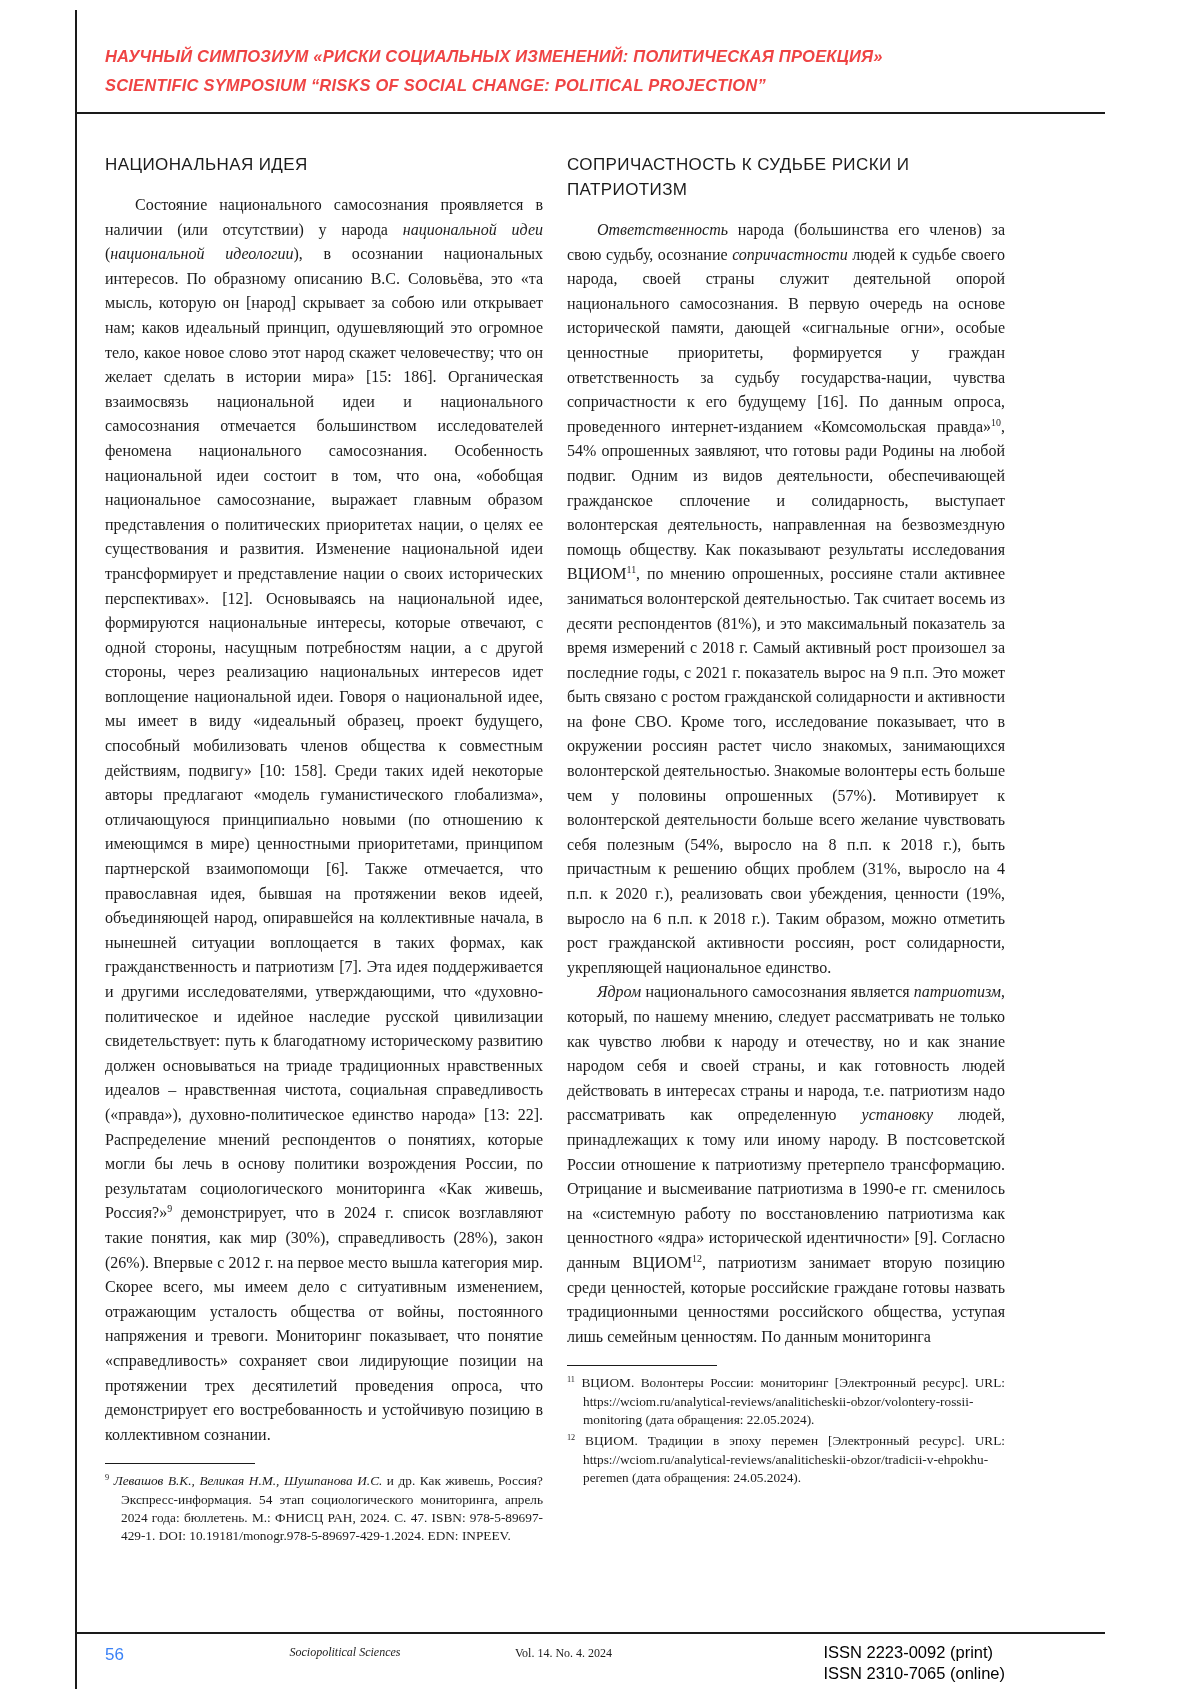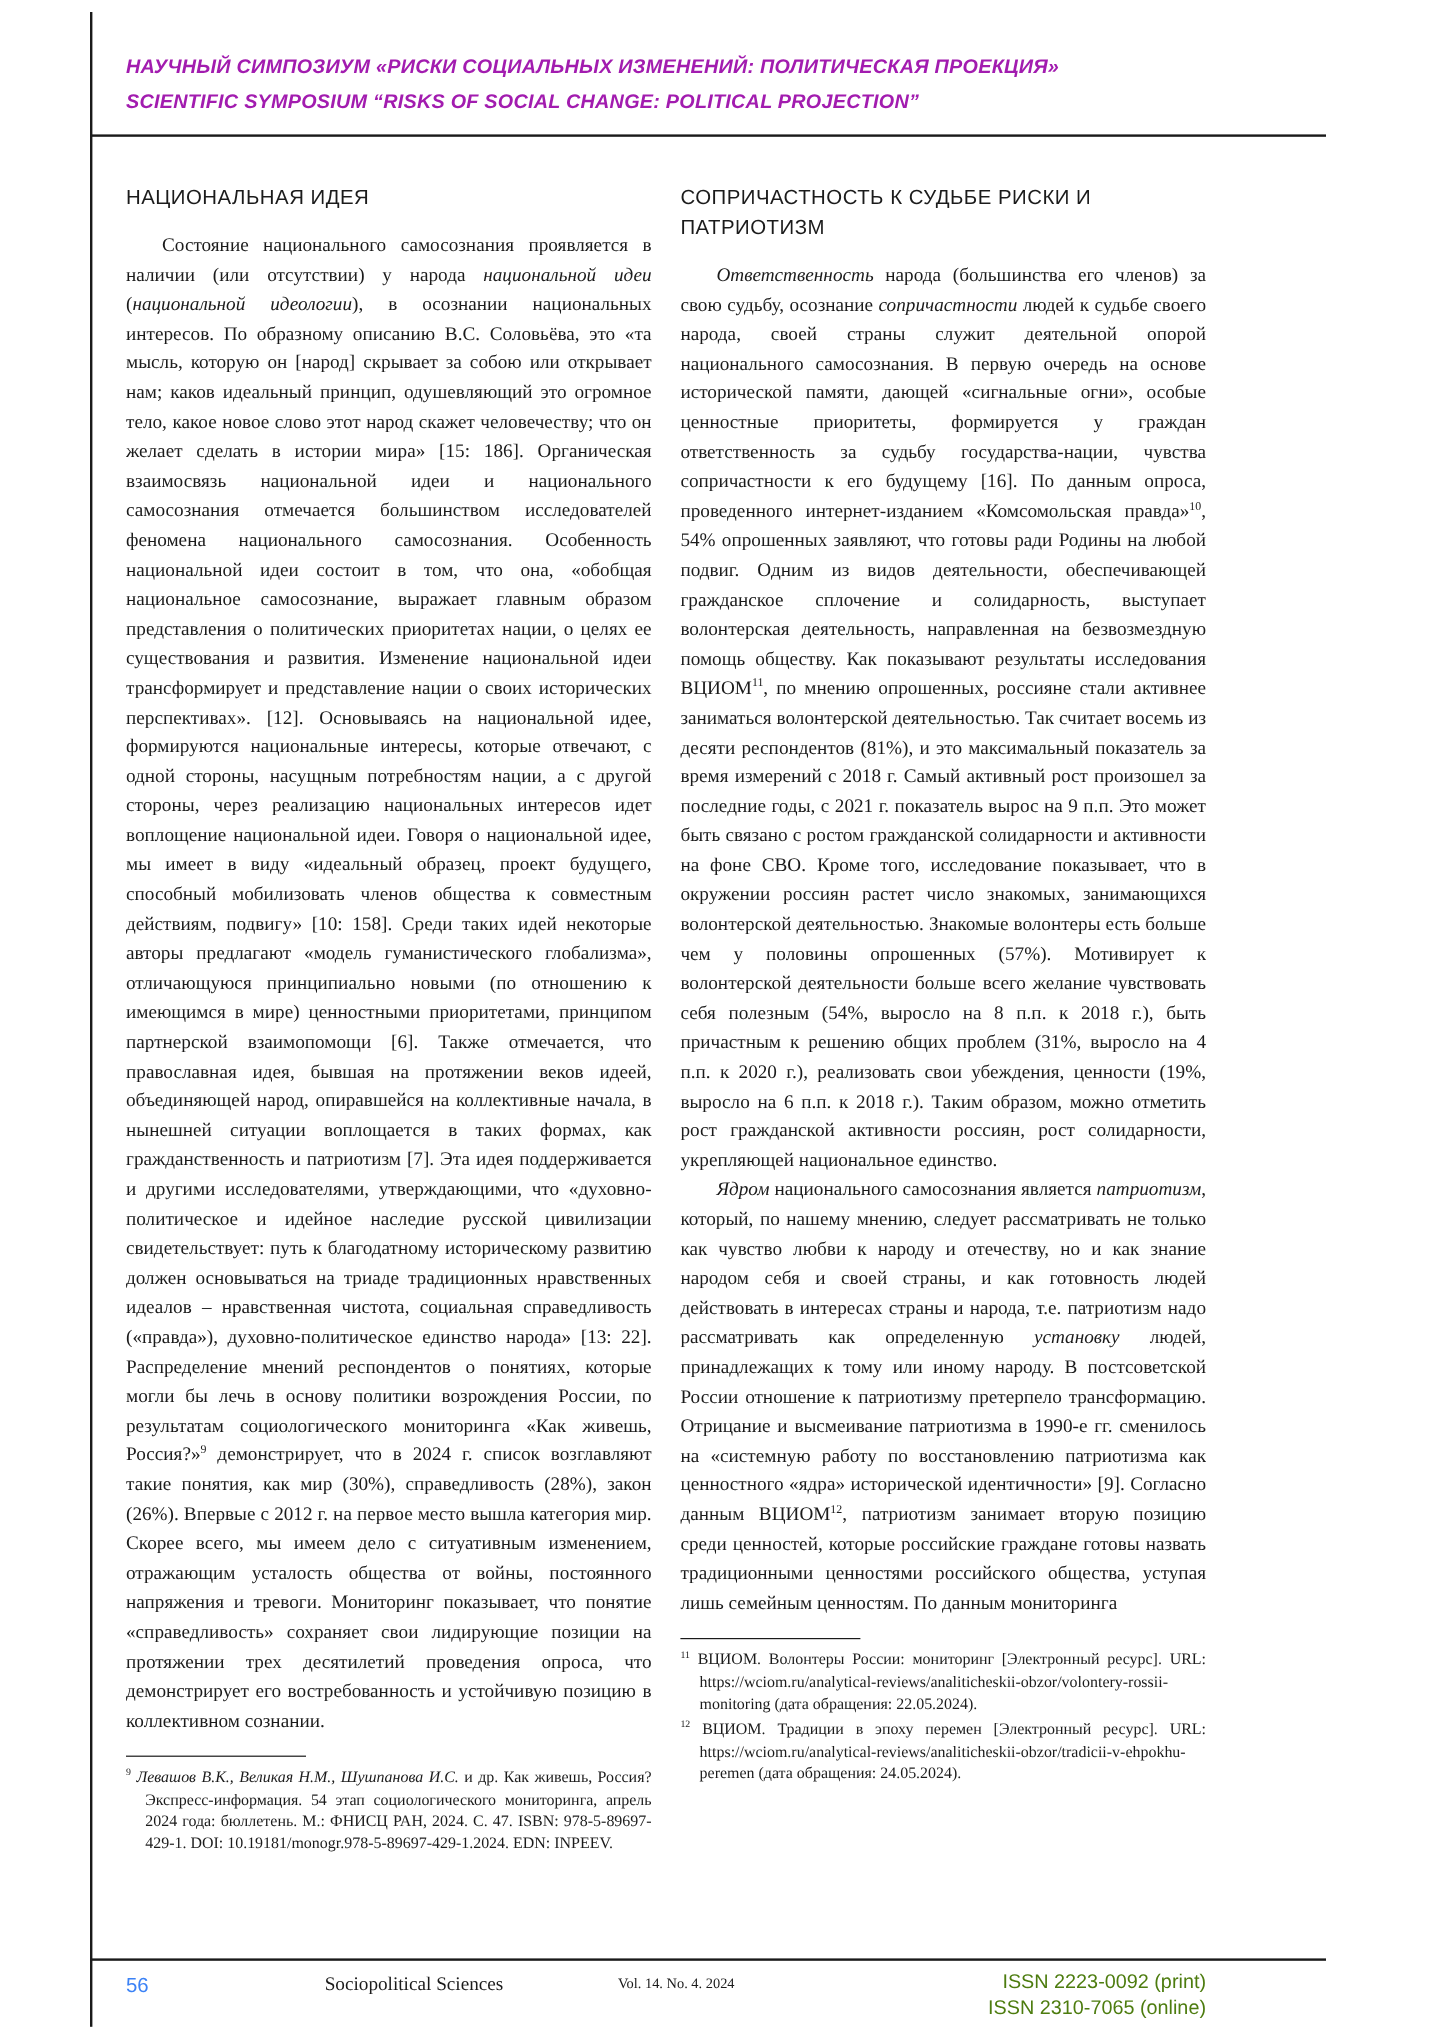--- a/index.html
+++ b/index.html
@@ -23,21 +23,21 @@
     left: 105px; top: 42px;
     width: 900px;
   }
   .run-head {
     font-family: "Liberation Sans", "DejaVu Sans", sans-serif;
     font-style: italic;
     font-weight: 700;
     font-size: 16.5px;
     line-height: 29px;
     letter-spacing: 0.2px;
-    color: #a21caf;
+    color: #ef4444;
   }
   .header-rule {
     height: 2px;
     background: #1a1a1a;
     margin: 12px 0 0 -30px;
     width: 1030px;
   }
   .columns {
     display: flex;
     gap: 24px;
@@ -89,34 +89,35 @@
     width: 900px; height: 46px;
   }
   .pgnum {
     position: absolute; left: 0; top: 3px;
     font-family: "Liberation Sans", "DejaVu Sans", sans-serif;
     font-size: 17px; color: #3b82f6;
   }
   .journal {
     position: absolute; left: 110px; top: 3px; width: 260px;
     text-align: center;
-    font-size: 16px;
+    font-style: italic;
+    font-size: 12px;
   }
   .vol {
     position: absolute; left: 410px; top: 4px; width: 240px;
     font-size: 12px;
     font-family: Liberation Serif, serif;
   }
   .issn {
     position: absolute; right: 0; top: 0;
-    text-align: right;
+    text-align: left;
     font-family: "Liberation Sans", "DejaVu Sans", sans-serif;
     font-size: 16.5px;
     line-height: 21px;
-    color: #4d7c0f;
+    color: #000000;
   }
 </style>
 </head>
 <body>
 
 <div class="page">
 
   <div class="v-rule"></div>
 
   <div class="content">

